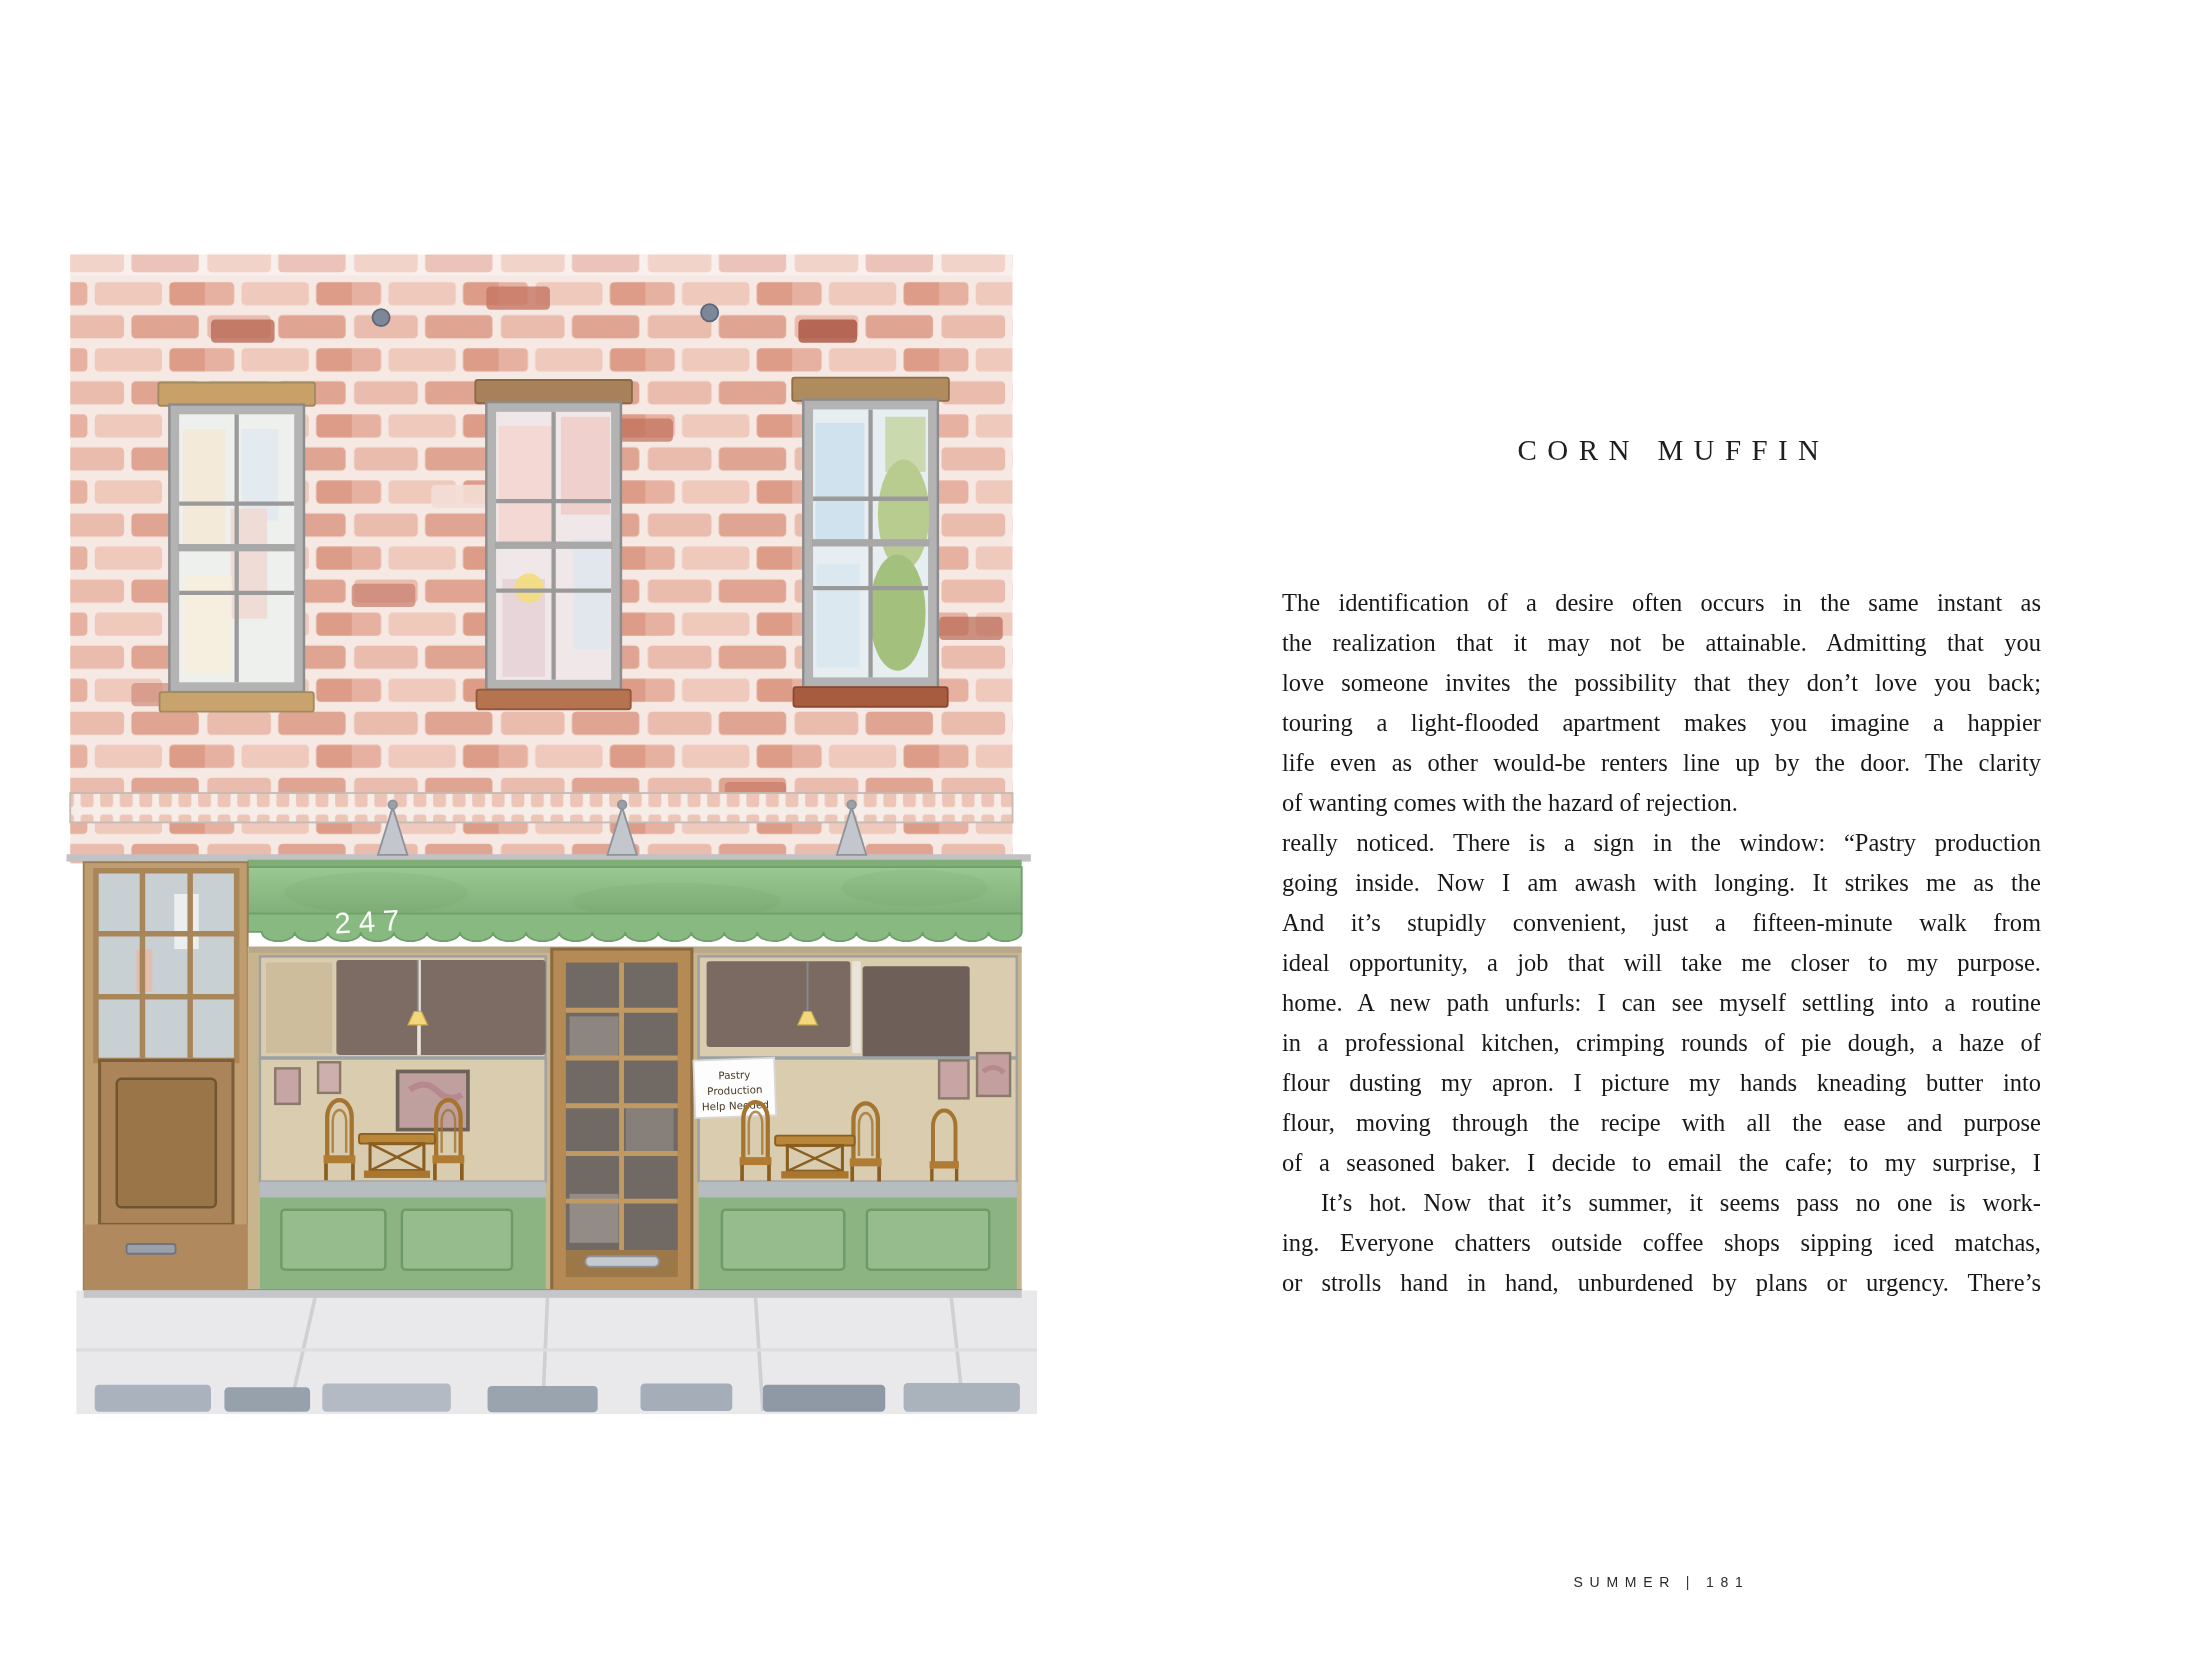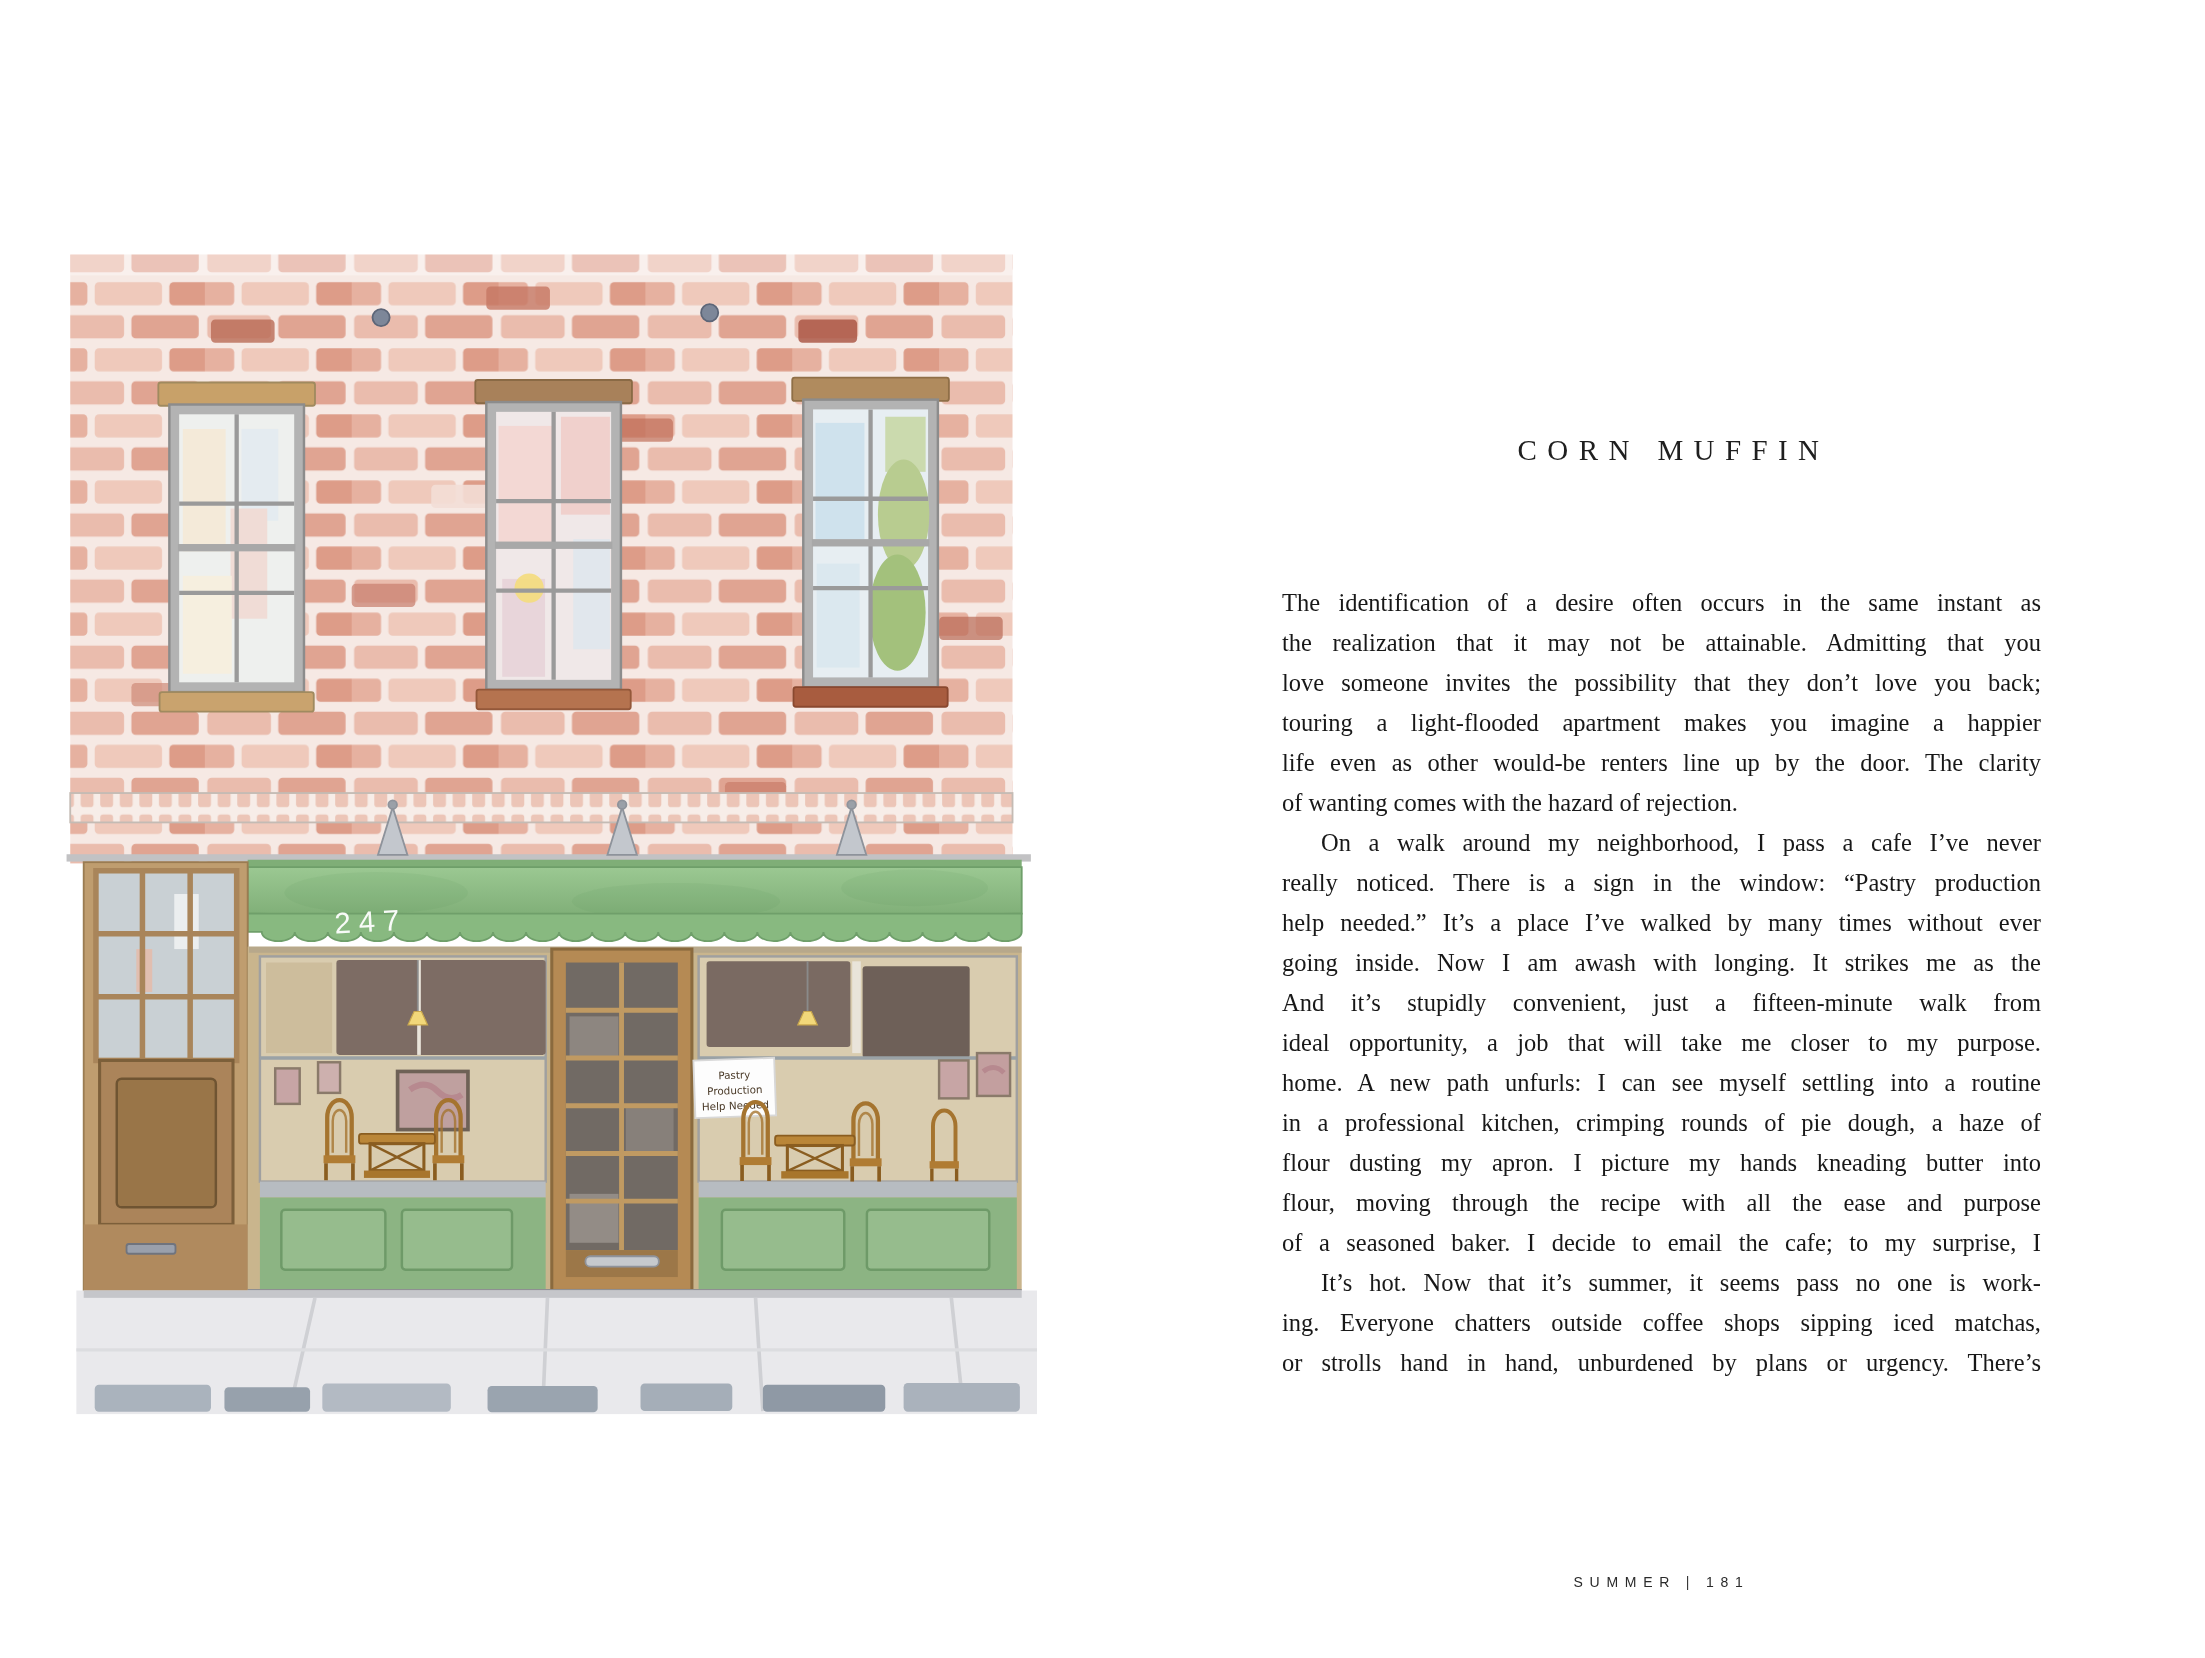--- a/index.html
+++ b/index.html
@@ -275,23 +275,21 @@
   <div class="body-text">
     <div>
       <div class="line">The identification of a desire often occurs in the same instant as</div>
       <div class="line">the realization that it may not be attainable. Admitting that you</div>
       <div class="line">love someone invites the possibility that they don’t love you back;</div>
       <div class="line">touring a light-flooded apartment makes you imagine a happier</div>
       <div class="line">life even as other would-be renters line up by the door. The clarity</div>
       <div class="line end">of wanting comes with the hazard of rejection.</div>
     </div>
     <div>
-      <div class="line indent">On a walk around my neighborhood, I pass a cafe I’ve never</div>
       <div class="line">really noticed. There is a sign in the window: “Pastry production</div>
-      <div class="line">help needed.” It’s a place I’ve walked by many times without ever</div>
       <div class="line">going inside. Now I am awash with longing. It strikes me as the</div>
       <div class="line">And it’s stupidly convenient, just a fifteen-minute walk from</div>
       <div class="line">ideal opportunity, a job that will take me closer to my purpose.</div>
       <div class="line">home. A new path unfurls: I can see myself settling into a routine</div>
       <div class="line">in a professional kitchen, crimping rounds of pie dough, a haze of</div>
       <div class="line">flour dusting my apron. I picture my hands kneading butter into</div>
       <div class="line">flour, moving through the recipe with all the ease and purpose</div>
       <div class="line">of a seasoned baker. I decide to email the cafe; to my surprise, I</div>
     </div>
     <div>

